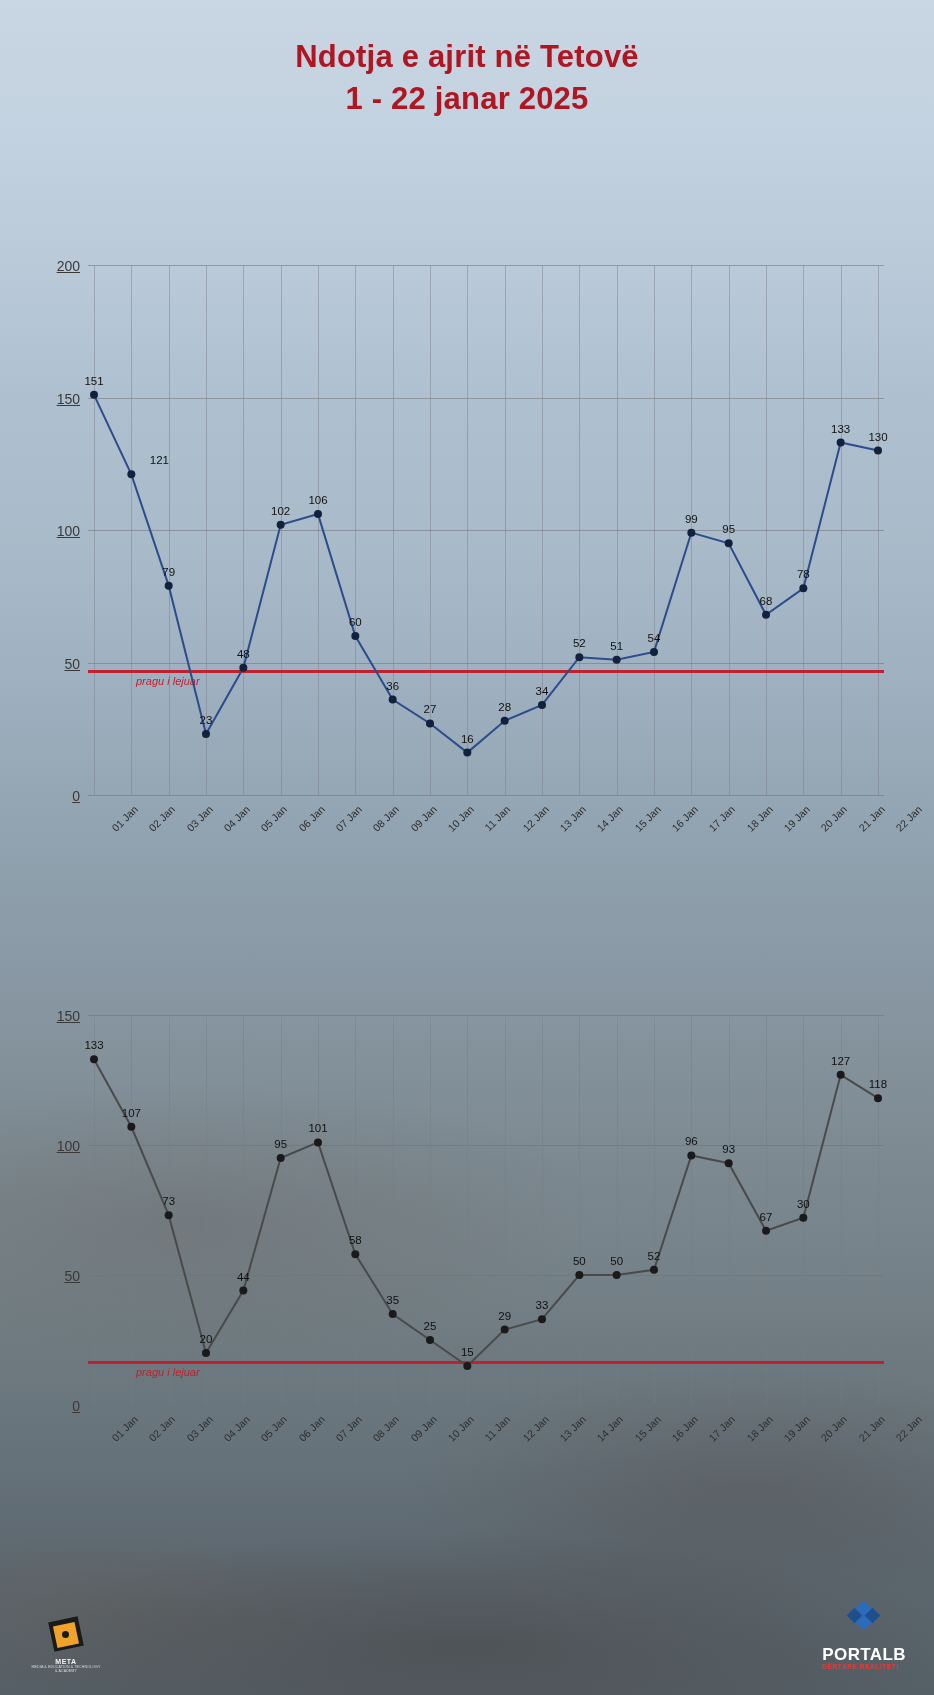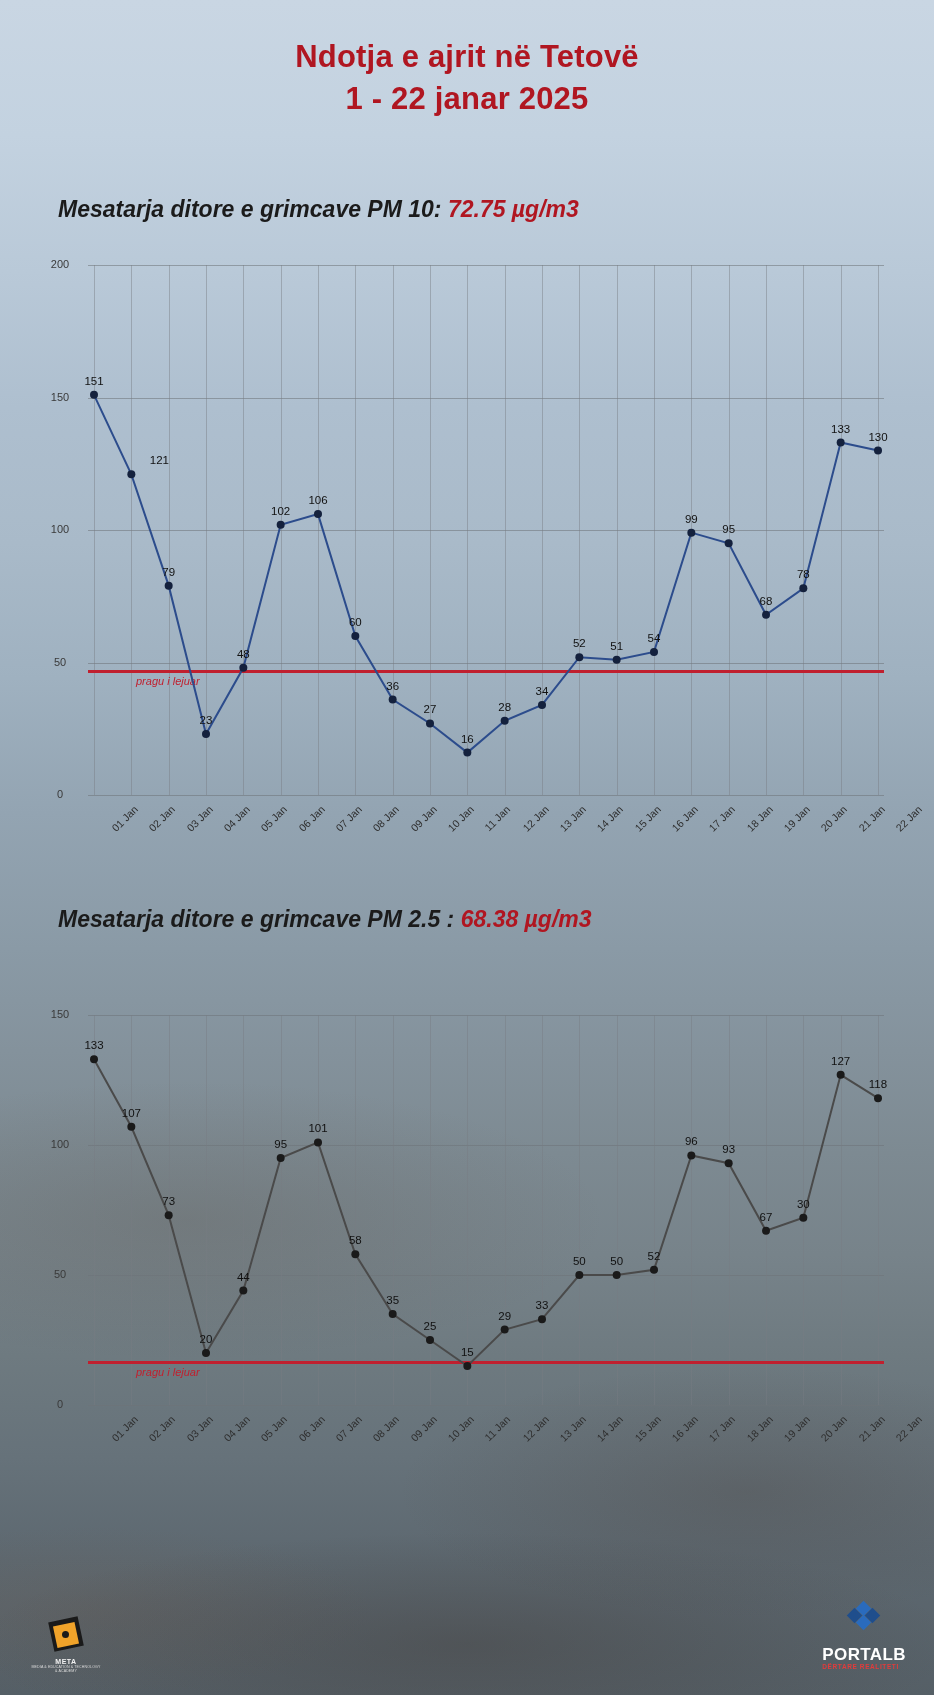--- a/index.html
+++ b/index.html
@@ -95,24 +95,25 @@
   }
   .grid-line-h {
     position: absolute;
     left: 0;
     right: 0;
     height: 1px;
     background: rgba(110,115,120,0.55);
   }
   .axis-label-y {
     position: absolute;
-    font-size: 11px;
+    font-size: 14px;
     color: #3a3a3a;
-    text-align: center;
+    text-align: right;
     width: 40px;
+    text-decoration: underline;
   }
   .axis-label-x {
     position: absolute;
     font-size: 10.5px;
     color: #2f2f2f;
     transform: rotate(-45deg);
     transform-origin: right top;
     white-space: nowrap;
     text-align: right;
   }
@@ -232,24 +233,20 @@
 <body>
 
 <div class="page">
   <div class="bg-tex"></div>
 
   <div class="title-block">
     <div class="title-line">Ndotja e ajrit në Tetovë</div>
     <div class="title-line">1 - 22 janar 2025</div>
   </div>
 
-  <div class="section-head" id="pm10-head">
-    <span>Mesatarja ditore e grimcave PM 10:</span>
-    <span class="value">72.75 µg/m3</span>
-  </div>
 
   <div class="chart" id="chart-pm10">
     <div class="plot" id="plot-pm10" style="height: 530px;">
         <div class="grid-line-h" style="top: 530px;"></div>
         <div class="axis-label-y" style="left: -48px; top: 523px;">0</div>
         <div class="grid-line-h" style="top: 397.5px;"></div>
         <div class="axis-label-y" style="left: -48px; top: 390.5px;">50</div>
         <div class="grid-line-h" style="top: 265px;"></div>
         <div class="axis-label-y" style="left: -48px; top: 258px;">100</div>
         <div class="grid-line-h" style="top: 132.5px;"></div>
@@ -345,24 +342,20 @@
         <div class="pt-label" style="left: 566px; top: 366.9px;">54</div>
         <div class="pt-label" style="left: 603.333px; top: 247.65px;">99</div>
         <div class="pt-label" style="left: 640.667px; top: 258.25px;">95</div>
         <div class="pt-label" style="left: 678px; top: 329.8px;">68</div>
         <div class="pt-label" style="left: 715.333px; top: 303.3px;">78</div>
         <div class="pt-label" style="left: 752.667px; top: 157.55px;">133</div>
         <div class="pt-label" style="left: 790px; top: 165.5px;">130</div>
       </div>
   </div>
 
-  <div class="section-head" id="pm25-head">
-    <span>Mesatarja ditore e grimcave PM 2.5 :</span>
-    <span class="value">68.38 µg/m3</span>
-  </div>
 
   <div class="chart" id="chart-pm25">
     <div class="plot" id="plot-pm25" style="height: 390px;">
         <div class="grid-line-h" style="top: 390px;"></div>
         <div class="axis-label-y" style="left: -48px; top: 383px;">0</div>
         <div class="grid-line-h" style="top: 260px;"></div>
         <div class="axis-label-y" style="left: -48px; top: 253px;">50</div>
         <div class="grid-line-h" style="top: 130px;"></div>
         <div class="axis-label-y" style="left: -48px; top: 123px;">100</div>
         <div class="grid-line-h" style="top: 0px;"></div>

